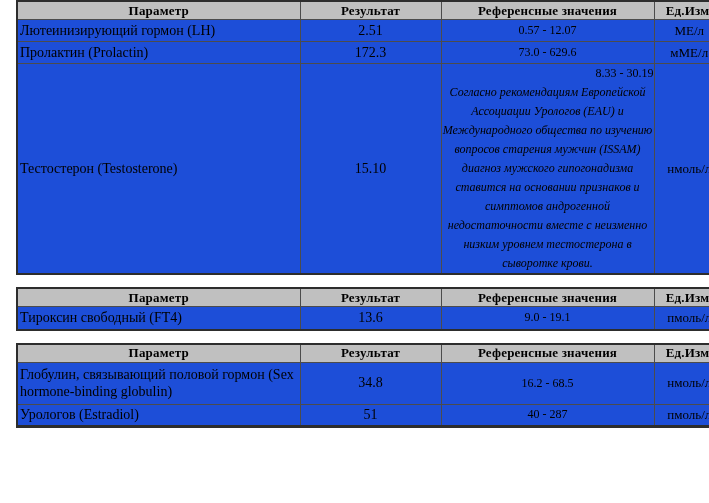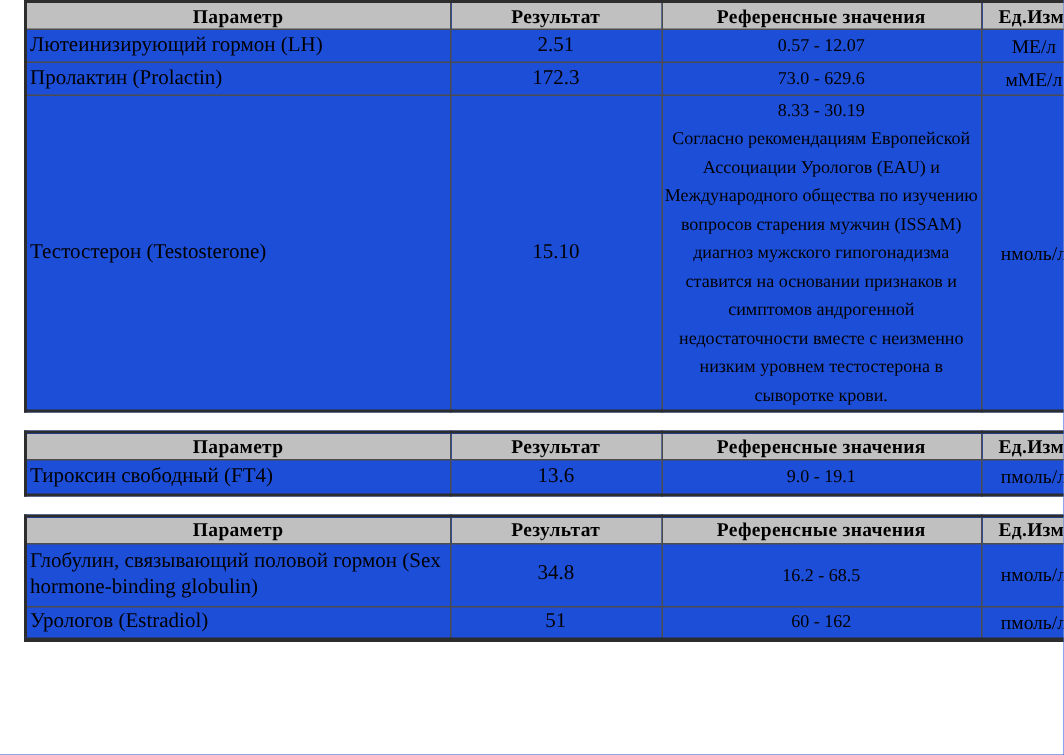--- a/index.html
+++ b/index.html
@@ -43,22 +43,22 @@
     font-size: 14px;
     line-height: 17px;
   }
   td.result { text-align: center; font-size: 14px; }
   td.ref    { text-align: center; font-size: 12px; }
   td.unit   { text-align: center; font-size: 13px; }
   tr.rh22 { height: 22px; }
   tr.rh23 { height: 23px; }
   tr.rh42 { height: 42px; }
   tr.rh210 { height: 210px; }
-  .ref-range { line-height: 19px; }
-  .ref-note  { line-height: 19px; padding: 0 1px; }
+  .ref-range { line-height: 19px; text-align: right; }
+  .ref-note  { line-height: 19px; padding: 0 1px; font-style: italic; }
 </style>
 </head>
 <body>
 
 <div>
 
   <table class="results">
     <colgroup>
         <col class="c-param">
         <col class="c-result">
@@ -141,19 +141,19 @@
     <tbody>
       <tr class="rh42">
         <td class="param">Глобулин, связывающий половой гормон (Sex hormone-binding globulin)</td>
         <td class="result">34.8</td>
         <td class="ref">16.2 - 68.5</td>
         <td class="unit">нмоль/л</td>
       </tr>
       <tr class="rh22">
         <td class="param">Урологов (Estradiol)</td>
         <td class="result">51</td>
-        <td class="ref">60 - 162</td>
+        <td class="ref">40 - 287</td>
         <td class="unit">пмоль/л</td>
       </tr>
     </tbody>
   </table>
 
 </div>
 
 </body></html>

